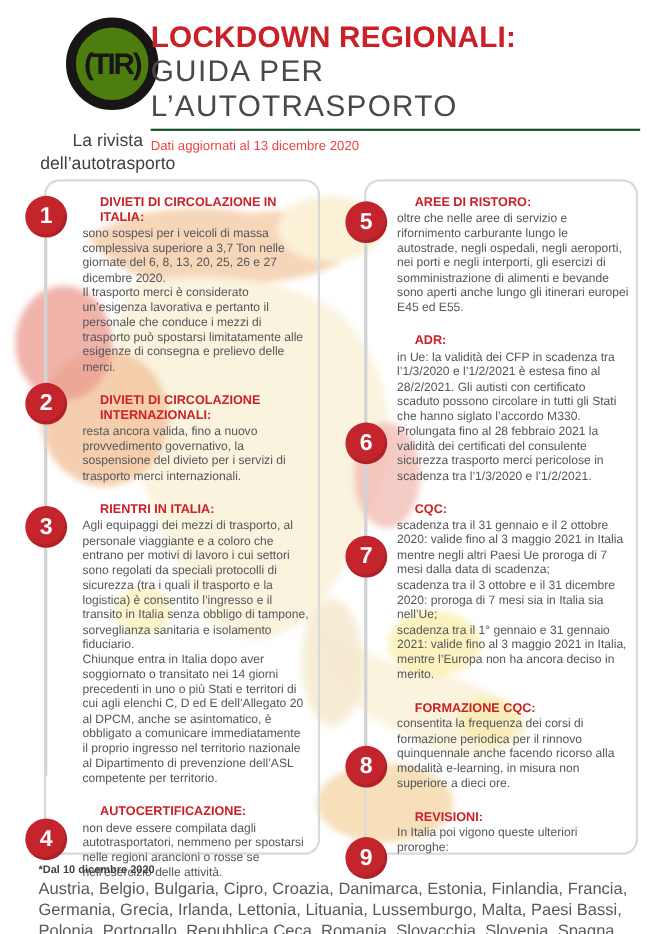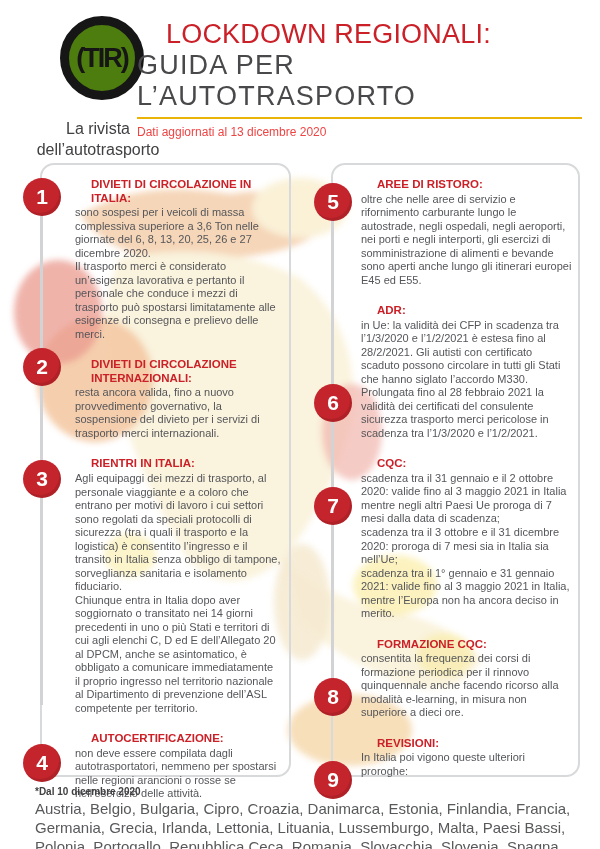--- a/index.html
+++ b/index.html
@@ -13,24 +13,24 @@
   .map-bg{position:absolute;left:0;top:0;width:600px;height:849px;z-index:0;filter:blur(3px);opacity:.62;}
   
   .header{position:absolute;left:0;top:0;width:600px;height:160px;z-index:2;}
   .logo-ring{
     position:absolute;left:60px;top:16px;width:66px;height:66px;
     border:9px solid #161616;border-radius:50%;background:#4d7c0f;
     display:flex;align-items:center;justify-content:center;
   }
   .logo-text{font-weight:800;font-size:27px;letter-spacing:-2px;color:#161616;white-space:nowrap;}
   .masthead{position:absolute;left:137px;top:20px;width:445px;}
-  .title-red{font-size:27px;line-height:1.1;font-weight:400;color:#cb2027;letter-spacing:.2px;margin-left:29px;}
+  .title-red{font-size:27px;line-height:1.1;font-weight:700;color:#cb2027;letter-spacing:.2px;}
   .title-dark{
     font-size:27px;line-height:1.15;font-weight:300;color:#49494b;letter-spacing:1.2px;
-    padding-bottom:5px;border-bottom:2px solid #eab308;
+    padding-bottom:5px;border-bottom:2px solid #14532d;
   }
   .subtitle{font-size:12px;color:#ef4444;margin-top:6px;}
   .tagline{position:absolute;left:16px;top:119px;width:164px;text-align:center;
     font-size:16px;color:#414042;line-height:1.3;}
   .tagline .url{display:block;}
   
   .card{
     position:absolute;top:163px;height:614px;box-sizing:border-box;z-index:1;
     border:2px solid #d8d9da;border-radius:14px;background:transparent;
   }
@@ -97,21 +97,21 @@
   </div>
 </div>
 
 <div class="card left">
 
   <section class="sec sec-1">
     <div class="num-circle">
         <span>1</span>
       </div>
     <h3>DIVIETI DI CIRCOLAZIONE IN ITALIA:</h3>
-    <p>sono sospesi per i veicoli di massa complessiva superiore a 3,6 Ton nelle giornate del 6, 8, 13, 20, 25, 26 e 27 dicembre 2020.</p>
+    <p>sono sospesi per i veicoli di massa complessiva superiore a 3,7 Ton nelle giornate del 6, 8, 13, 20, 25, 26 e 27 dicembre 2020.</p>
     <p>Il trasporto merci è considerato un’esigenza lavorativa e pertanto il personale che conduce i mezzi di trasporto può spostarsi limitatamente alle esigenze di consegna e prelievo delle merci.</p>
   </section>
 
   <section class="sec sec-2">
     <div class="num-circle">
         <span>2</span>
       </div>
     <h3>DIVIETI DI CIRCOLAZIONE INTERNAZIONALI:</h3>
     <p>resta ancora valida, fino a nuovo provvedimento governativo, la sospensione del divieto per i servizi di trasporto merci internazionali.</p>
   </section>

